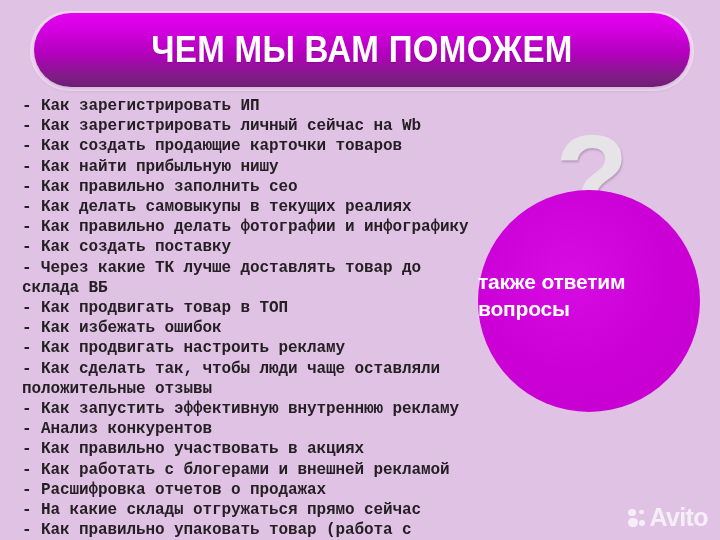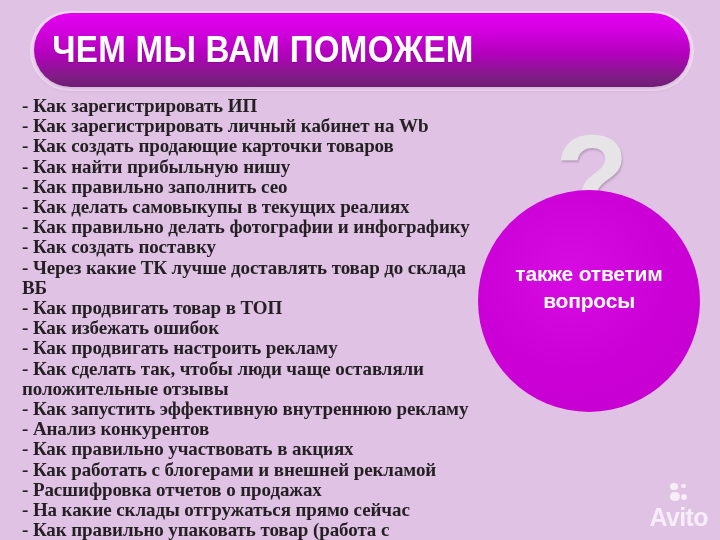--- a/index.html
+++ b/index.html
@@ -40,21 +40,21 @@
     height: 74px;
     border-radius: 37px;
     background: linear-gradient(180deg,
                 #e400ef 0%,
                 #d500e2 22%,
                 #b300bd 55%,
                 #7d1e82 88%,
                 #6e1c74 100%);
     display: flex;
     align-items: center;
-    justify-content: flex-start;
+    justify-content: center;
     box-shadow: 0 2px 5px rgba(100, 20, 110, 0.25);
   }
   .header-title {
     color: #ffffff;
     font-family: "Liberation Sans", sans-serif;
     font-size: 36px;
     font-weight: bold;
     letter-spacing: 0.3px;
     transform: scaleX(0.92);
     white-space: nowrap;
@@ -64,22 +64,22 @@
 
   
   .list-wrap {
     position: absolute;
     left: 22px;
     top: 96px;
     width: 450px;
   }
   .list-line {
     color: #231f22;
-    font-family: Liberation Serif, serif;
-    font-size: 19px;
+    font-family: Liberation Mono, monospace;
+    font-size: 16px;
     font-weight: bold;
     line-height: 20.2px;
     white-space: pre-wrap;
     letter-spacing: -0.1px;
   }
 
   
   .qmark {
     position: absolute;
     left: 552px;
@@ -102,44 +102,43 @@
     top: 190px;
     width: 222px;
     height: 222px;
     border-radius: 50%;
     background: radial-gradient(circle at 42% 38%, #d70ce2 0%, #cb00d6 52%, #c400ce 100%);
     z-index: 3;
   }
   .circle-text {
     position: absolute;
     left: 478px;
-    top: 260px;
+    top: 268px;
     width: 222px;
     z-index: 4;
-    text-align: center;
+    text-align: left;
     color: #ffffff;
     font-family: "Liberation Sans", sans-serif;
     font-size: 21px;
     font-weight: bold;
     line-height: 27px;
     letter-spacing: -0.2px;
   }
   .circle-text div { white-space: nowrap; }
 
   
   .avito {
     position: absolute;
     right: 12px;
     bottom: 10px;
     display: flex;
     align-items: center;
     gap: 4px;
     opacity: 0.72;
     z-index: 5;
-    flex-direction: column;
   }
   .avito-dots {
     position: relative;
     width: 17px;
     height: 19px;
   }
   .avito-dots i {
     position: absolute;
     display: block;
     border-radius: 50%;
@@ -163,21 +162,21 @@
 
 <div id="poster">
 
   <div class="header-halo"></div>
   <div class="header-pill">
     <span class="header-title">ЧЕМ МЫ ВАМ ПОМОЖЕМ</span>
   </div>
 
   <div class="list-wrap">
     <div class="list-line">- Как зарегистрировать ИП</div>
-    <div class="list-line">- Как зарегистрировать личный кабинет на Wb</div>
+    <div class="list-line">- Как зарегистрировать личный сейчас на Wb</div>
     <div class="list-line">- Как создать продающие карточки товаров</div>
     <div class="list-line">- Как найти прибыльную нишу</div>
     <div class="list-line">- Как правильно заполнить сео</div>
     <div class="list-line">- Как делать самовыкупы в текущих реалиях</div>
     <div class="list-line">- Как правильно делать фотографии и инфографику</div>
     <div class="list-line">- Как создать поставку</div>
     <div class="list-line">- Через какие ТК лучше доставлять товар до склада ВБ</div>
     <div class="list-line">- Как продвигать товар в ТОП</div>
     <div class="list-line">- Как избежать ошибок</div>
     <div class="list-line">- Как продвигать настроить рекламу</div>

